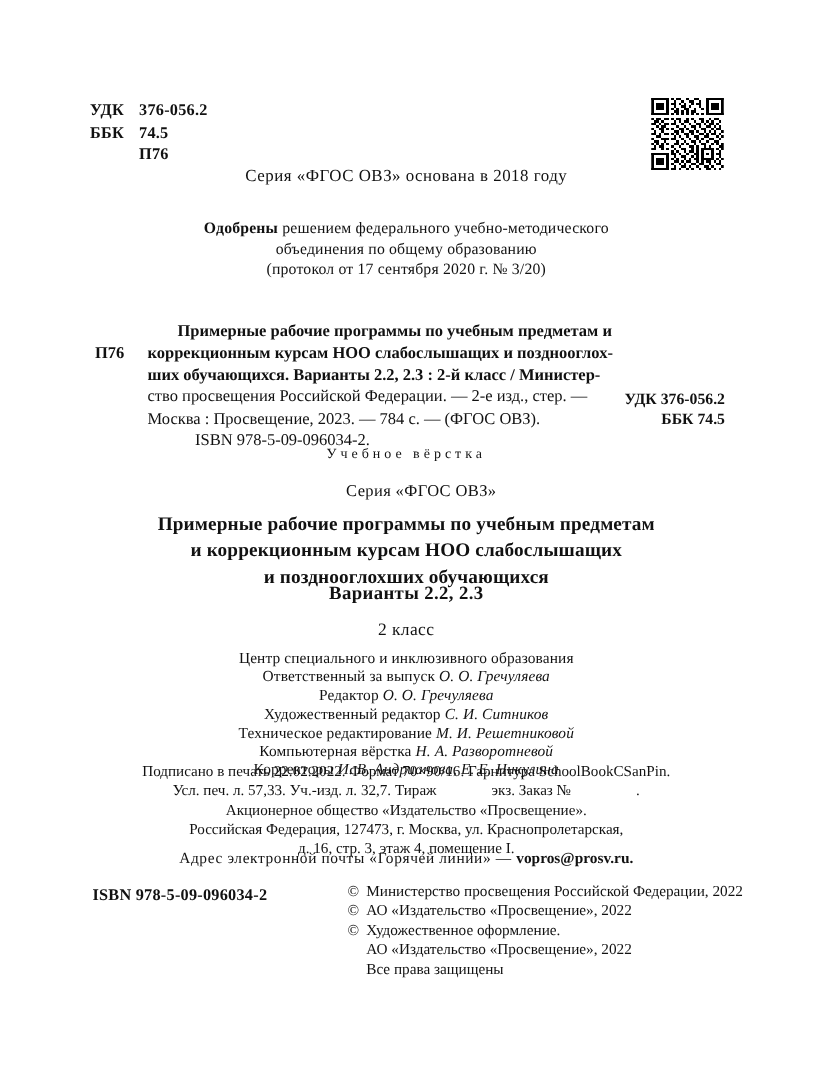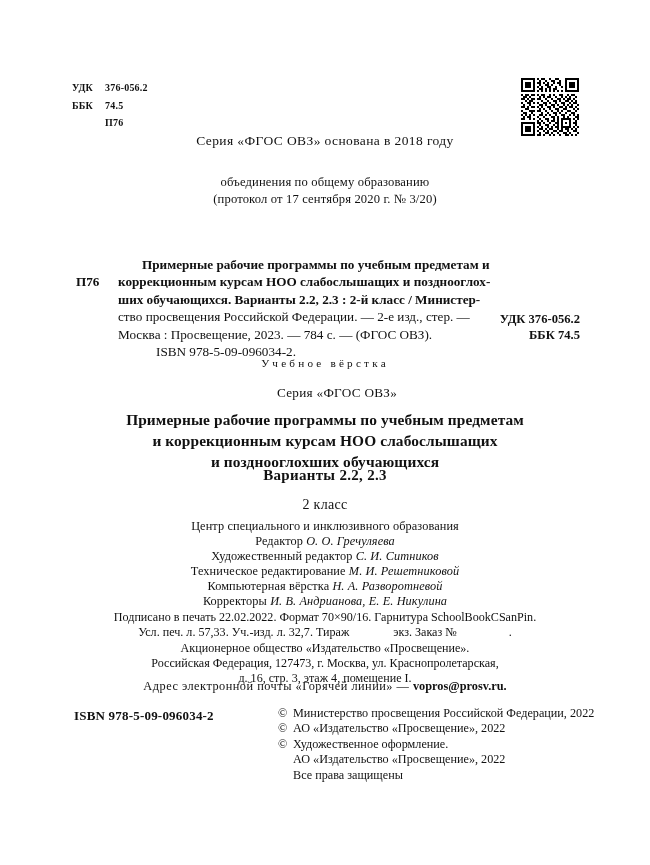--- a/index.html
+++ b/index.html
@@ -26,21 +26,21 @@
   .blk { position: absolute; }
   .ctr { text-align: center; }
   .rgt { text-align: right; }
   .b   { font-weight: bold; }
   .i   { font-style: italic; }
 
   
   .udk-top {
     left: 72px;
     top: 79px;
-    font-size: 10px;
+    font-size: 13px;
     line-height: 17.5px;
     font-weight: bold;
     letter-spacing: 0.2px;
   }
   .udk-top table { border-collapse: collapse; }
   .udk-top td { padding: 0; vertical-align: top; }
   .udk-top td.lbl { padding-right: 12px; }
 
   
   .qr {
@@ -462,20 +462,21 @@
           <rect x="22" y="28" width="2" height="1"></rect>
         <rect x="25" y="28" width="1" height="1"></rect>
           <rect x="27" y="28" width="1" height="1"></rect>
       </g>
     </svg>
   </div>
 
   <div class="blk ctr series-line">Серия «ФГОС ОВЗ» основана в 2018 году</div>
 
   <div class="blk ctr approval">
+    <div><span class="b">Одобрены</span><span> решением федерального учебно-методического</span></div>
     <div>объединения по общему образованию</div>
     <div>(протокол от 17 сентября 2020 г. № 3/20)</div>
   </div>
 
   <div class="blk biblio">
     <div class="ln l1">
       <span class="b">Примерные рабочие программы по учебным предметам и</span>
     </div>
     <div class="ln" style="position:relative">
       <span class="hang">П76</span>
@@ -501,20 +502,21 @@
     <div>Примерные рабочие программы по учебным предметам</div>
     <div>и коррекционным курсам НОО слабослышащих</div>
     <div>и позднооглохших обучающихся</div>
   </div>
 
   <div class="blk ctr variants">Варианты 2.2, 2.3</div>
   <div class="blk ctr klass">2 класс</div>
 
   <div class="blk ctr credits">
     <div><span>Центр специального и инклюзивного образования</span><span class="i"></span></div>
+    <div><span>Ответственный за выпуск </span><span class="i">О. О. Гречуляева</span></div>
     <div><span>Редактор </span><span class="i">О. О. Гречуляева</span></div>
     <div><span>Художественный редактор </span><span class="i">С. И. Ситников</span></div>
     <div><span>Техническое редактирование </span><span class="i">М. И. Решетниковой</span></div>
     <div><span>Компьютерная вёрстка </span><span class="i">Н. А. Разворотневой</span></div>
     <div><span>Корректоры </span><span class="i">И. В. Андрианова, Е. Е. Никулина</span></div>
   </div>
 
   <div class="blk ctr printdata">
     <div>Подписано в печать 22.02.2022. Формат 70×90/16. Гарнитура SchoolBookCSanPin.</div>
     <div><span>Усл. печ. л. 57,33. Уч.-изд. л. 32,7. Тираж</span><span class="blank-sm"></span><span>экз. Заказ №</span><span class="blank-md"></span><span>.</span></div>

